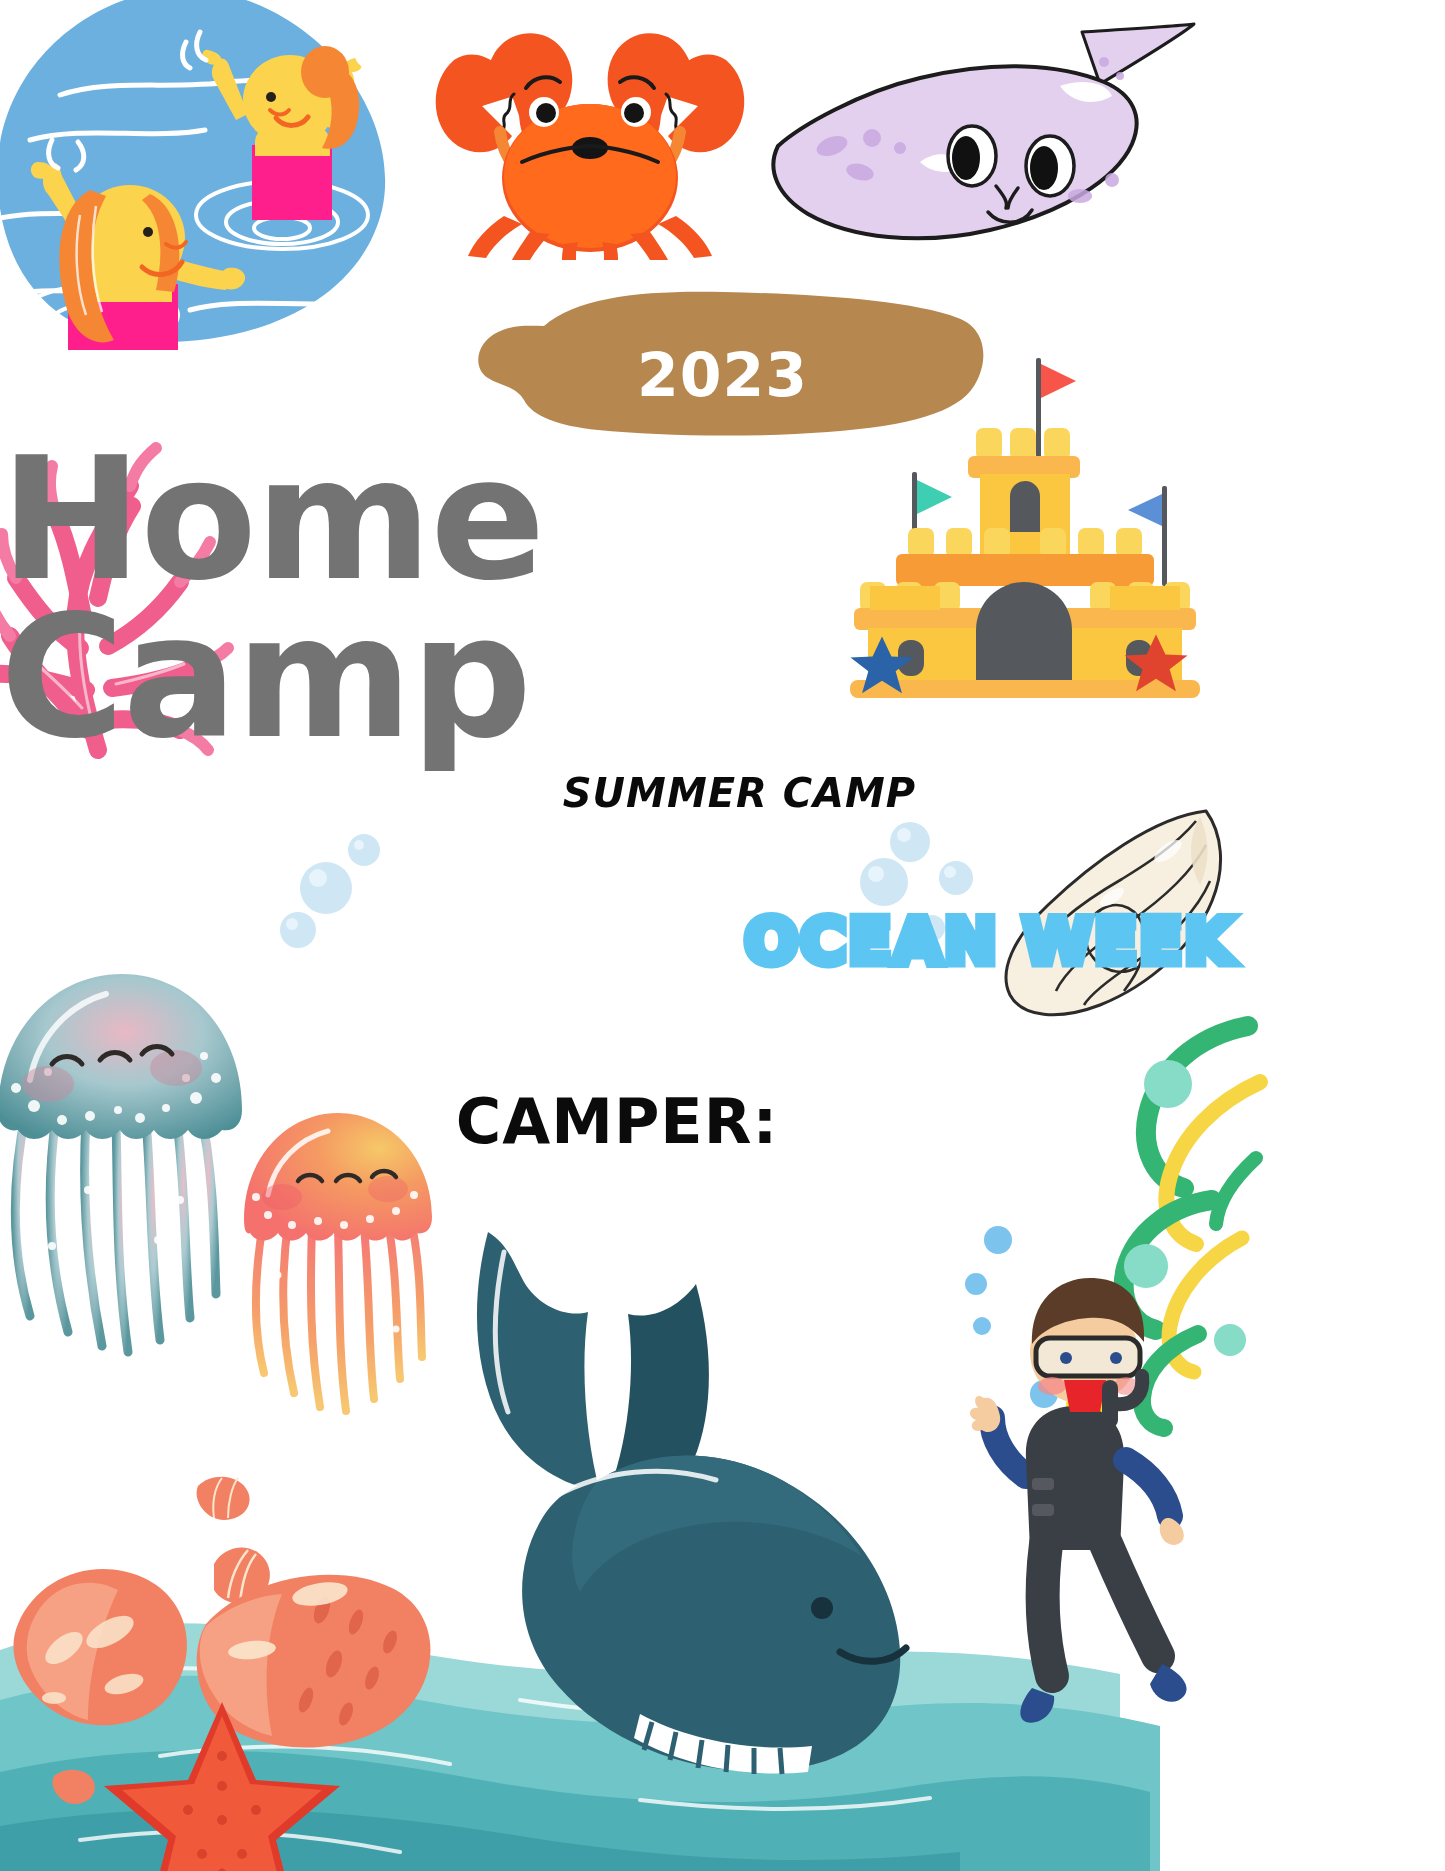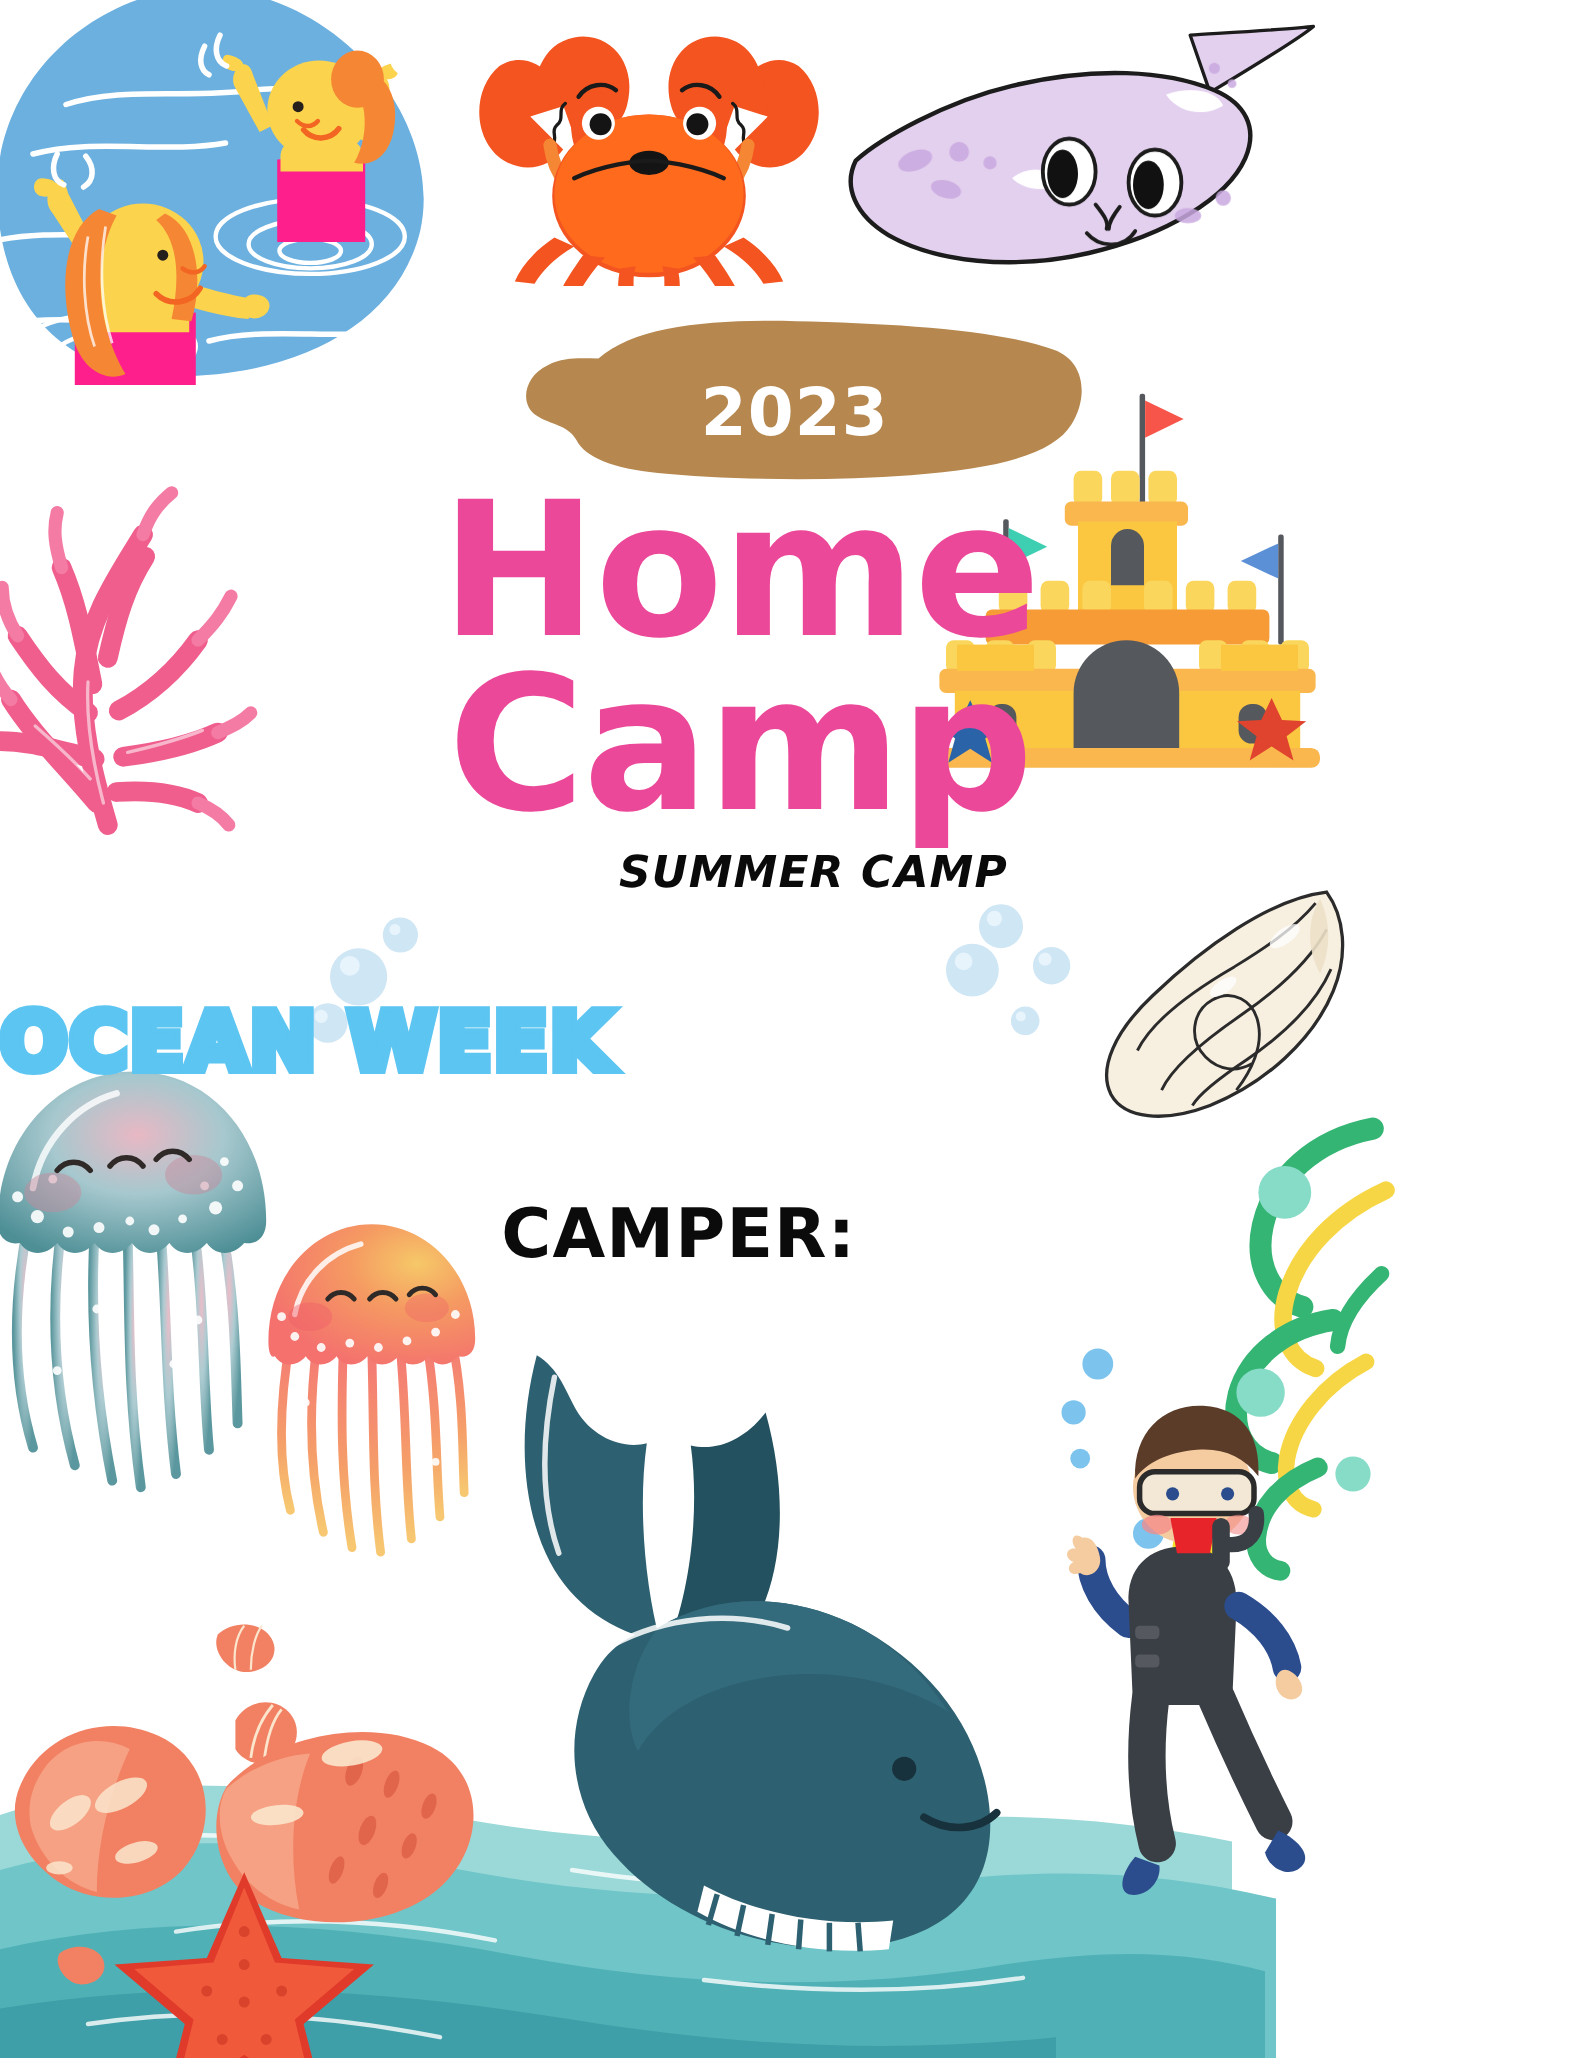--- a/index.html
+++ b/index.html
@@ -25,42 +25,42 @@
     top:0;width:530px;height:150px;
   }
   #year-text{
     position:absolute;left:50%;top:55px;transform:translateX(-50%);
     font-family:"DejaVu Sans", sans-serif;
     font-weight:bold;font-size:60px;color:#ffffff;letter-spacing:1px;
     line-height:1;
   }
   #main-title{
     position:absolute;left:0;top:150px;width:1345px;
-    color:#ec4899;
+    color:#737373;
     font-family:"DejaVu Sans", sans-serif;
     font-weight:bold;
     font-size:170px;
     line-height:0.93;
     letter-spacing:-2px;
-    text-align:center;
+    text-align:left;
   }
   #main-title .ln{display:block;}
   #subtitle{
     position:absolute;left:17px;top:480px;width:1445px;
     text-align:center;
     font-family:"DejaVu Sans", sans-serif;
     font-style:italic;font-weight:bold;
     font-size:40px;letter-spacing:1px;color:#0a0a0a;
   }
   #ocean-week{
     position:absolute;left:0;top:615px;width:1235px;
-    text-align:left;
+    text-align:right;
     font-family:"DejaVu Sans", sans-serif;
     font-weight:bold;
-    font-size:72px;letter-spacing:2px;
+    font-size:63px;letter-spacing:2px;
     color:#5cc5f2;
     -webkit-text-stroke:9px #5cc5f2;
     paint-order:stroke fill;
   }
   #camper-label{
     position:absolute;left:0;top:795px;width:1234px;
     text-align:center;
     font-family:"DejaVu Sans", sans-serif;
     font-weight:bold;font-size:62px;letter-spacing:1px;color:#0b0b0b;
   }

